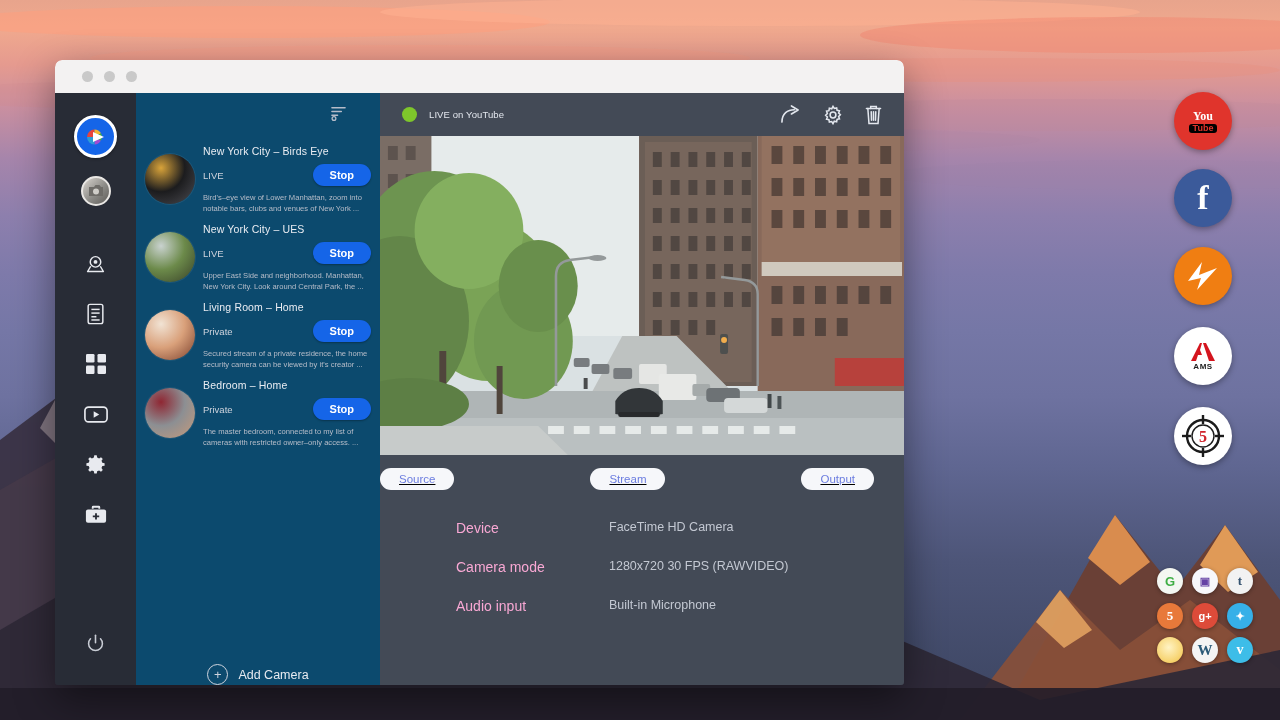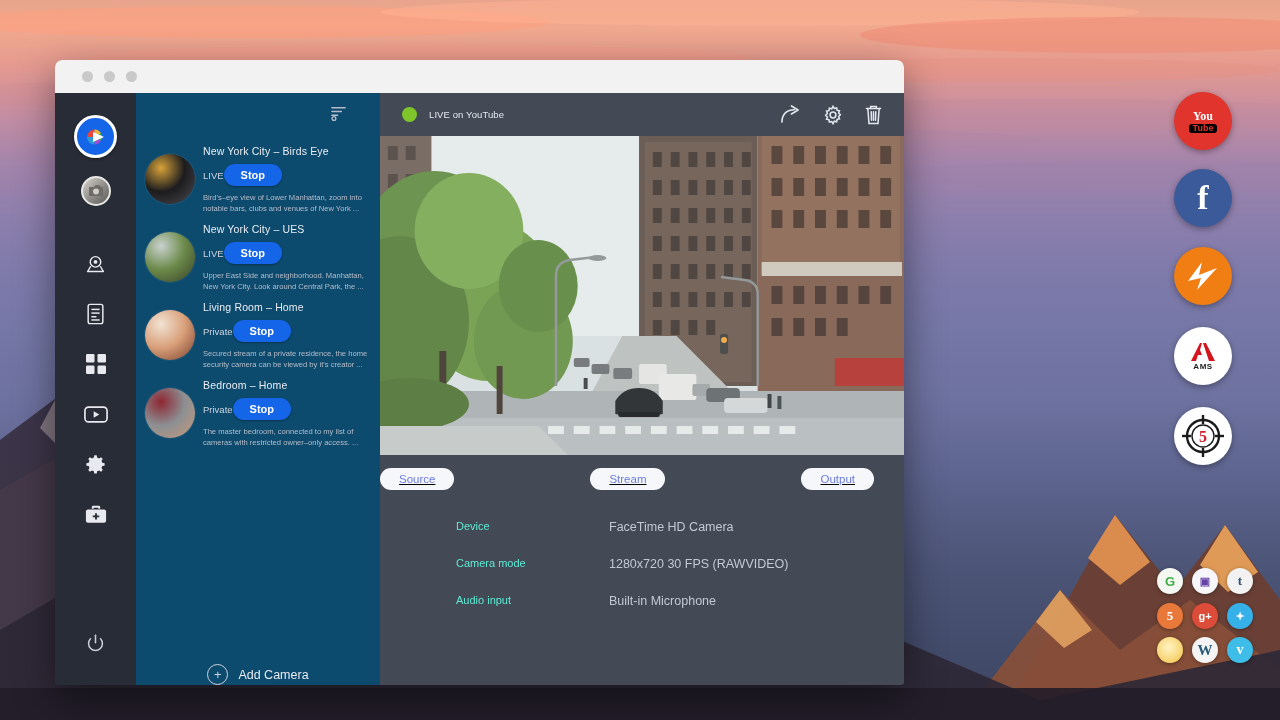--- a/index.html
+++ b/index.html
@@ -71,21 +71,21 @@
   #camera-list { flex:1; overflow:hidden; }
 
   .cam-item { display:flex; padding:6px 9px 6px 9px; height:78px; }
   .cam-thumb {
     width:50px; height:50px; border-radius:50%; flex:0 0 50px; margin-top:12px; margin-right:8px;
     background-size:cover; background-position:center;
     box-shadow:0 0 0 1px rgba(255,255,255,.07);
   }
   .cam-info { flex:1; min-width:0; padding-top:3px; }
   .cam-title { color:#e9ecf2; font-size:10.5px; letter-spacing:.15px; margin-bottom:7px; white-space:nowrap; overflow:hidden; }
-  .cam-row { display:flex; align-items:center; margin-bottom:6px; }
+  .cam-row { display:flex; align-items:center; justify-content:space-between; margin-bottom:6px; }
   .cam-state { color:#ced3dd; font-size:9.5px; }
   .cam-btn {
     background:#1565e8; color:#fff; border:none; border-radius:13px;
     font-size:11px; font-weight:bold; padding:5px 17px; cursor:pointer;
     font-family:"Liberation Sans",sans-serif;
     box-shadow:0 1px 2px rgba(0,0,0,.3);
   }
   .cam-desc {
     color:#b7bdc9; font-size:7.6px; line-height:1.45; max-height:22px; overflow:hidden;
   }
@@ -115,21 +115,21 @@
 
   #tabs { display:flex; justify-content:space-between; gap:2px; padding:13px 30px 0 0;text-decoration:underline; }
   .tab-pill {
     background:#f6f7fa; color:#6c7de0; border:none; border-radius:13px;
     font-size:11.5px; padding:5px 19px; cursor:pointer;
     font-family:"Liberation Sans",sans-serif;
   }
 
   #props { padding:30px 0 0 76px; }
   .prop-row { display:flex; margin-bottom:23px; }
-  .prop-key { width:153px; color:#5eead4; font-size:11px; }
+  .prop-key { width:153px; color:#f9a8d4; font-size:14px; }
   .prop-val { color:#c3c8d2; font-size:12.5px; }
 
   
   .dk-icon {
     position:absolute; border-radius:50%;
     display:flex; align-items:center; justify-content:center;
     box-shadow:0 2px 6px rgba(0,0,0,.35); cursor:pointer;
   }
   .dk-big { width:58px; height:58px; }
   .grid-icon { width:26px; height:26px; position:absolute; border-radius:50%;

